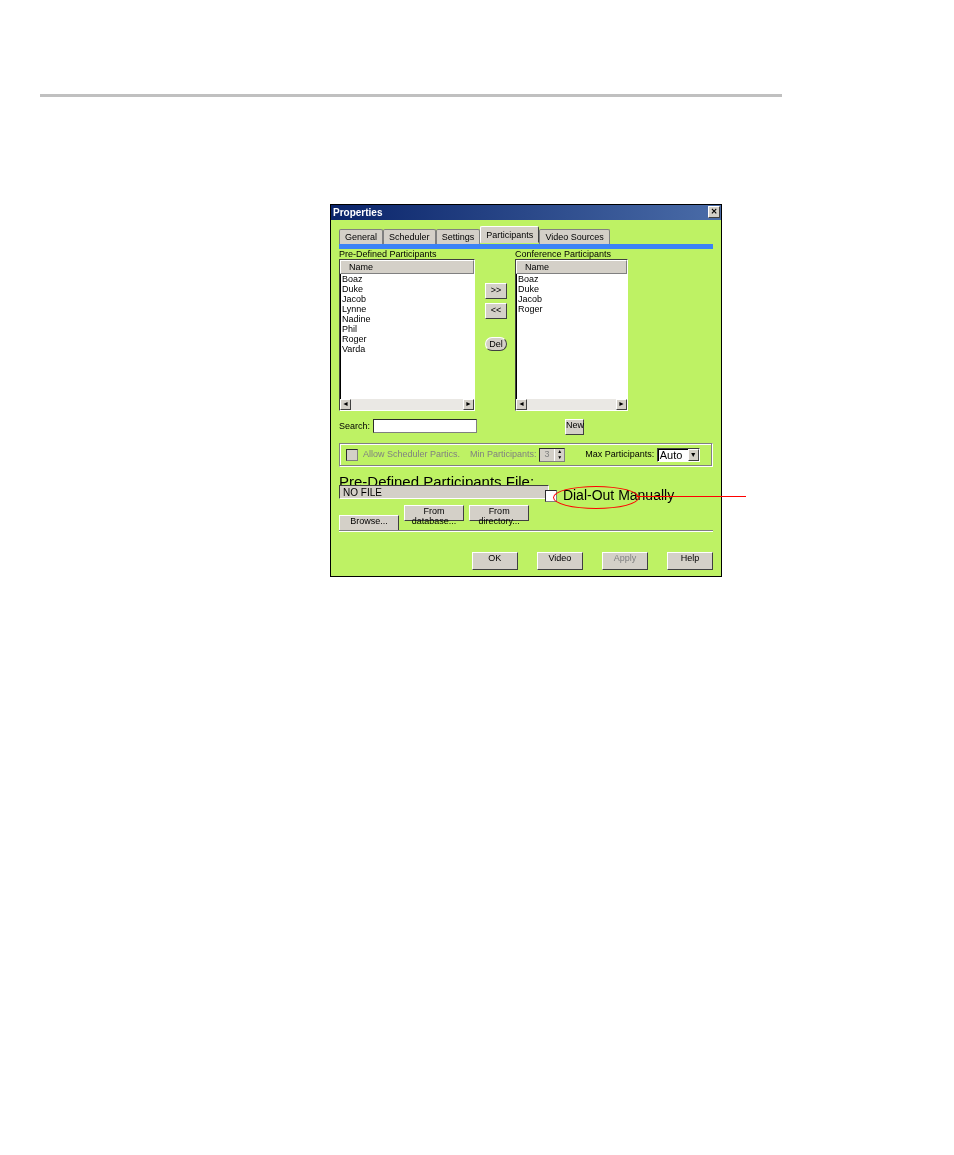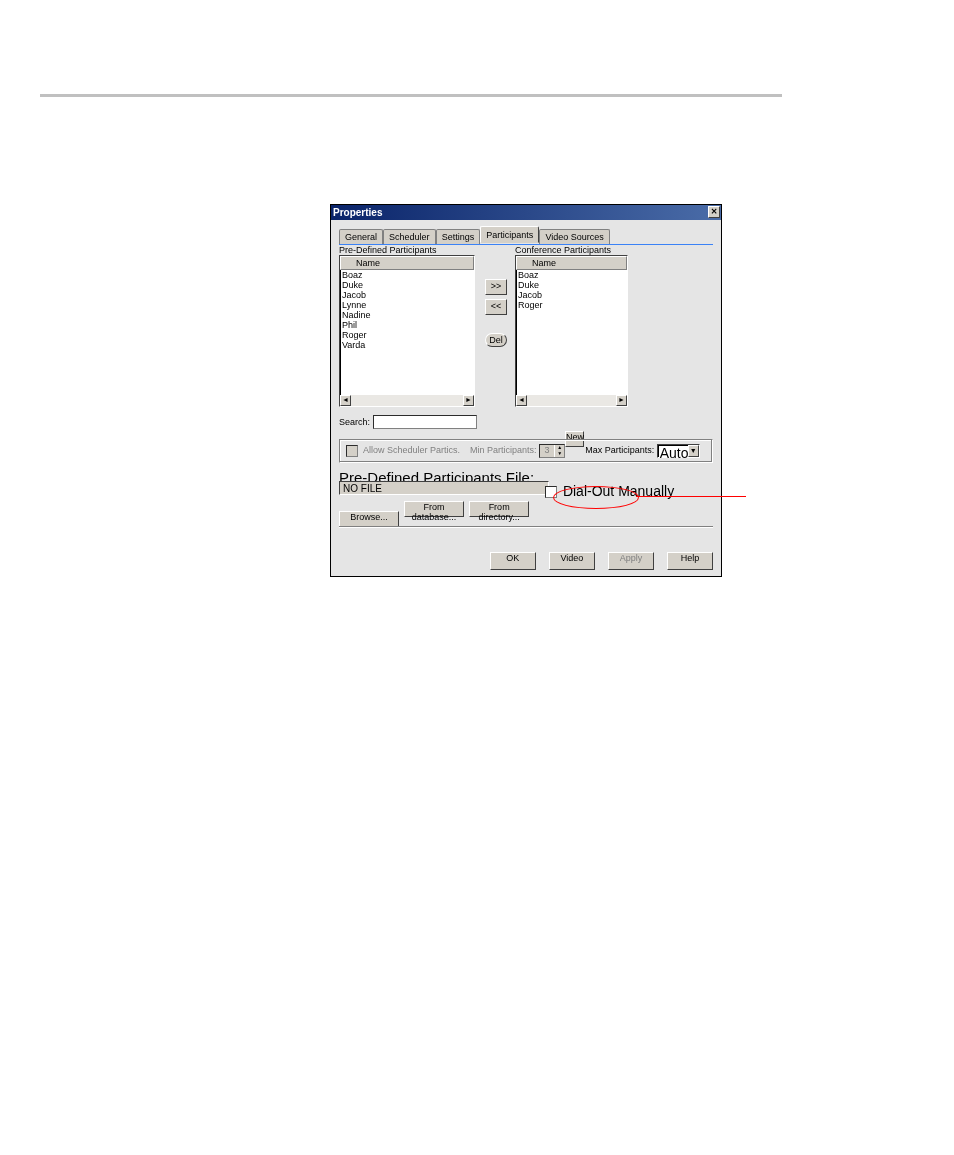--- a/index.html
+++ b/index.html
@@ -20,21 +20,21 @@
     height: 3px;
     background: #c0c0c0;
   }
   
   .dialog {
     position: absolute;
     left: 330px;
     top: 204px;
     width: 392px;
     height: 373px;
-    background: #e5e5e5;
+    background: #bef264;
     border: 1px solid #000;
     box-sizing: border-box;
   }
   .titlebar {
     height: 15px;
     background: linear-gradient(to right, #0a246a, #4a6ca8);
     color: #fff;
     font-weight: bold;
     font-size: 10px;
     padding: 0 2px;
@@ -83,21 +83,21 @@
   .tab.active {
     background: #d4d0c8;
     border: 1px solid #fff;
     border-right-color: #404040;
     border-bottom: 1px solid #d4d0c8;
     top: 0px;
     z-index: 2;
     padding-top:3px;
   }
   .tab-panel {
-    border-top: 1px solid #3b82f6;
+    border-top: 5px solid #3b82f6;
     position: relative;
     height: 306px;
     box-sizing: border-box;
     padding-top: 6px;
     text-decoration: underline;
   }
   .section-label {
     font-size: 9px;
   }
   
@@ -107,21 +107,21 @@
     border-top-color:#404040;
     border-left-color:#404040;
     border-right-color:#fff;
     border-bottom-color:#fff;
     box-shadow: inset 1px 1px 0 #000;
     box-sizing: border-box;
     position: relative;
   }
   .list-header {
     font-size: 9px;
-    padding: 1px 15px;
+    padding: 1px 8px;
     border: 1px solid #fff;
     border-right-color:#808080;
     border-bottom-color:#808080;
     background: #d4d0c8;
   }
   .list-body {
     overflow: hidden;
     height: 126px;
     font-size: 9px;
     padding-left: 2px;
@@ -170,21 +170,21 @@
   }
   .del-btn { width:22px; height:14px; margin-top:14px;border-radius:7px; }
 
   .search-row { position:absolute; top:170px; left:0; }
   .search-row input {
     width:104px; height:14px; font-size:9px;
     border:1px inset #808080;
     box-sizing:border-box;
     background:#fff;
   }
-  .new-btn { position:absolute; top:170px; left:226px; width:19px; height:16px;margin-top:16px; }
+  .new-btn { position:absolute; top:170px; left:226px; width:19px; height:16px; }
 
   .group-panel {
     position:absolute; top:194px; left:0; right:0; height:24px;
     border:1px solid #808080;
     border-top-color:#808080; border-left-color:#808080;
     border-right-color:#fff; border-bottom-color:#fff;
     box-shadow: inset -1px -1px 0 #808080, inset 1px 1px 0 #fff;
     box-sizing:border-box;
     padding:4px 6px;
     font-size:9px;
@@ -203,21 +203,21 @@
   .spin .val { width:14px; font-size:9px; text-align:center; color:#808080; }
   .spin .arrows { display:flex; flex-direction:column; }
   .spin .arrows div { width:9px; height:6px; font-size:5px; line-height:5px; text-align:center;
     background:#d4d0c8; border-left:1px solid #fff;}
   .select {
     display:inline-flex; height:14px; background:#fff;
     border:1px solid #404040; border-right-color:#fff; border-bottom-color:#fff;
     box-shadow: inset 1px 1px 0 #000;
     box-sizing:border-box; vertical-align:middle;
   }
-  .select .val { width:26px; font-size:14px; padding:0 2px; }
+  .select .val { width:26px; font-size:11px; padding:0 2px; }
   .select .drop { width:11px; background:#d4d0c8;
     border:1px solid #fff; border-right-color:#404040; border-bottom-color:#404040;
     font-size:7px; text-align:center; line-height:9px; box-sizing:border-box;}
 
   .file-label { position:absolute; top:224px; left:0; font-size:15px; }
   .file-field {
     position:absolute; top:236px; left:0; width:210px; height:14px;
     background:#d4d0c8;
     border:1px solid #808080;
     border-top-color:#404040; border-left-color:#404040;
@@ -241,21 +241,21 @@
     top:281px;
     border-top:1px solid #808080;
     border-bottom:1px solid #fff;
   }
 
   .dialog-buttons {
     position:absolute;
     right:8px; bottom:6px;
   }
   .dialog-buttons .btn {
-    width:46px; height:18px; margin-left:10px;
+    width:46px; height:18px; margin-left:16px;
   }
 
   
   .callout {
     position:absolute;
     left:553px; top:486px;
     width:84px; height:21px;
     border:1px solid #ff0000;
     border-radius:50%;
     pointer-events:none;

